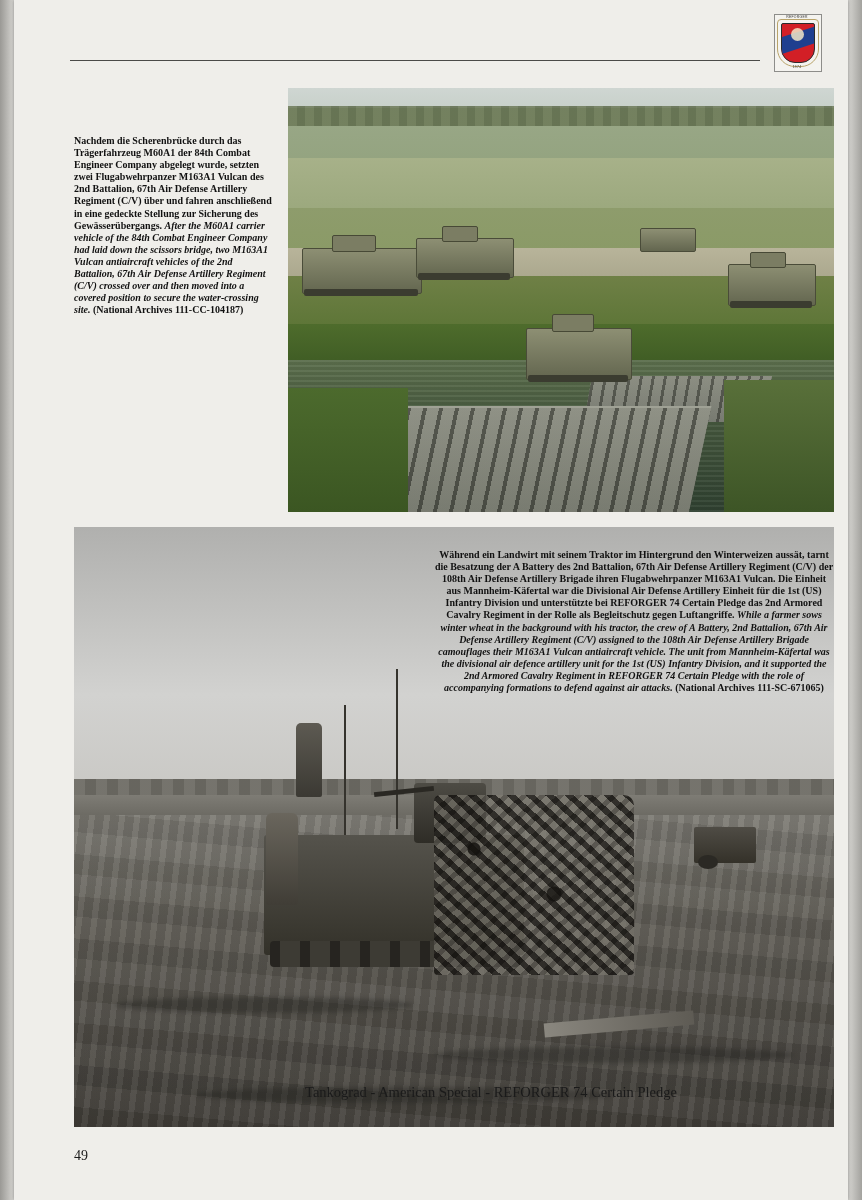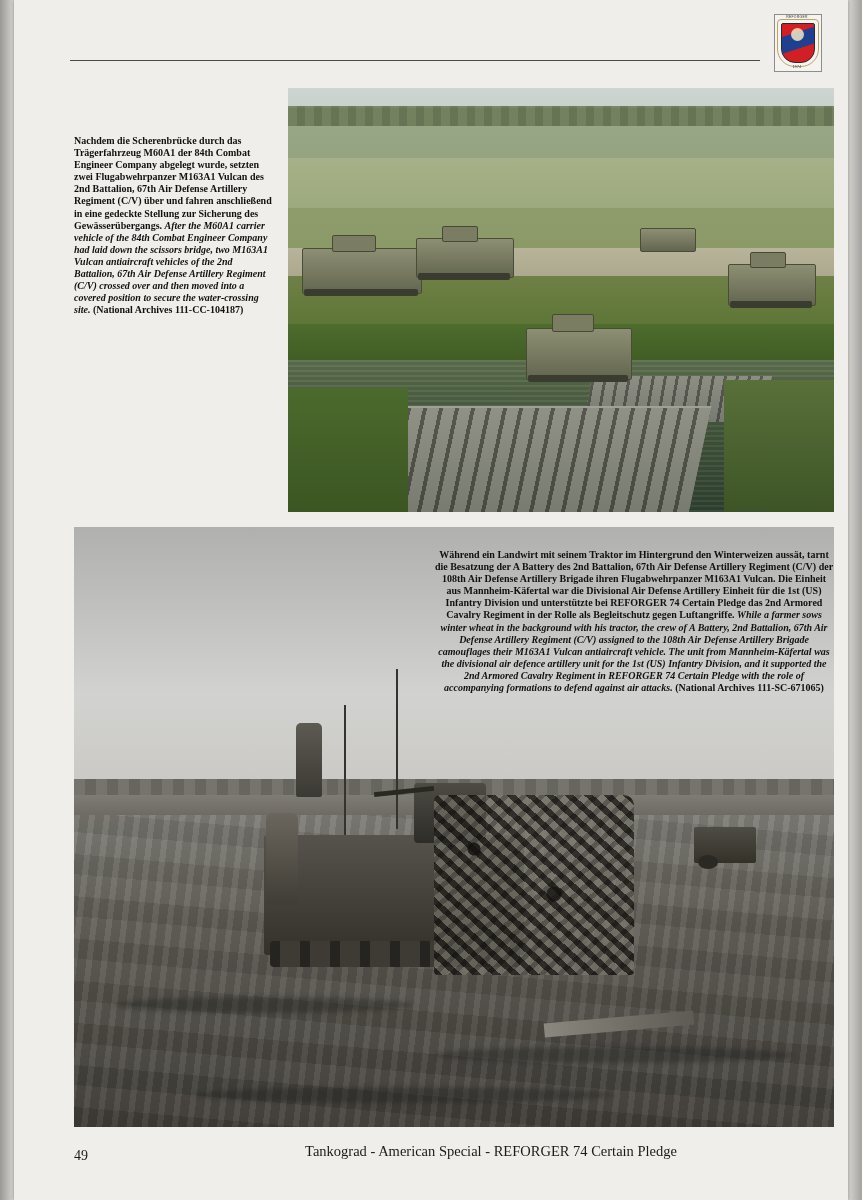--- a/index.html
+++ b/index.html
@@ -261,21 +261,21 @@
     position:absolute;left:470px;top:490px;width:150px;height:14px;
     background:linear-gradient(90deg,#8a877f,#5e5b54);transform:rotate(-5deg);
   }
 
   
   .folio{
     position:absolute;left:60px;top:1148px;
     font-size:14px;color:#1a1a1a;
   }
   .footer-title{
-    position:absolute;left:0;top:1143px;width:834px;text-align:center;
+    position:absolute;left:0;top:1084px;width:834px;text-align:center;
     font-size:14.5px;color:#1a1a1a;
     padding-left:120px;
     box-sizing:border-box;
   }
   .page-edge{
     position:absolute;left:0;top:0;width:14px;height:1200px;
     background:linear-gradient(90deg,#9a9995,#d6d5d1);
   }
   .page-edge-r{
     position:absolute;right:0;top:0;width:14px;height:1200px;

